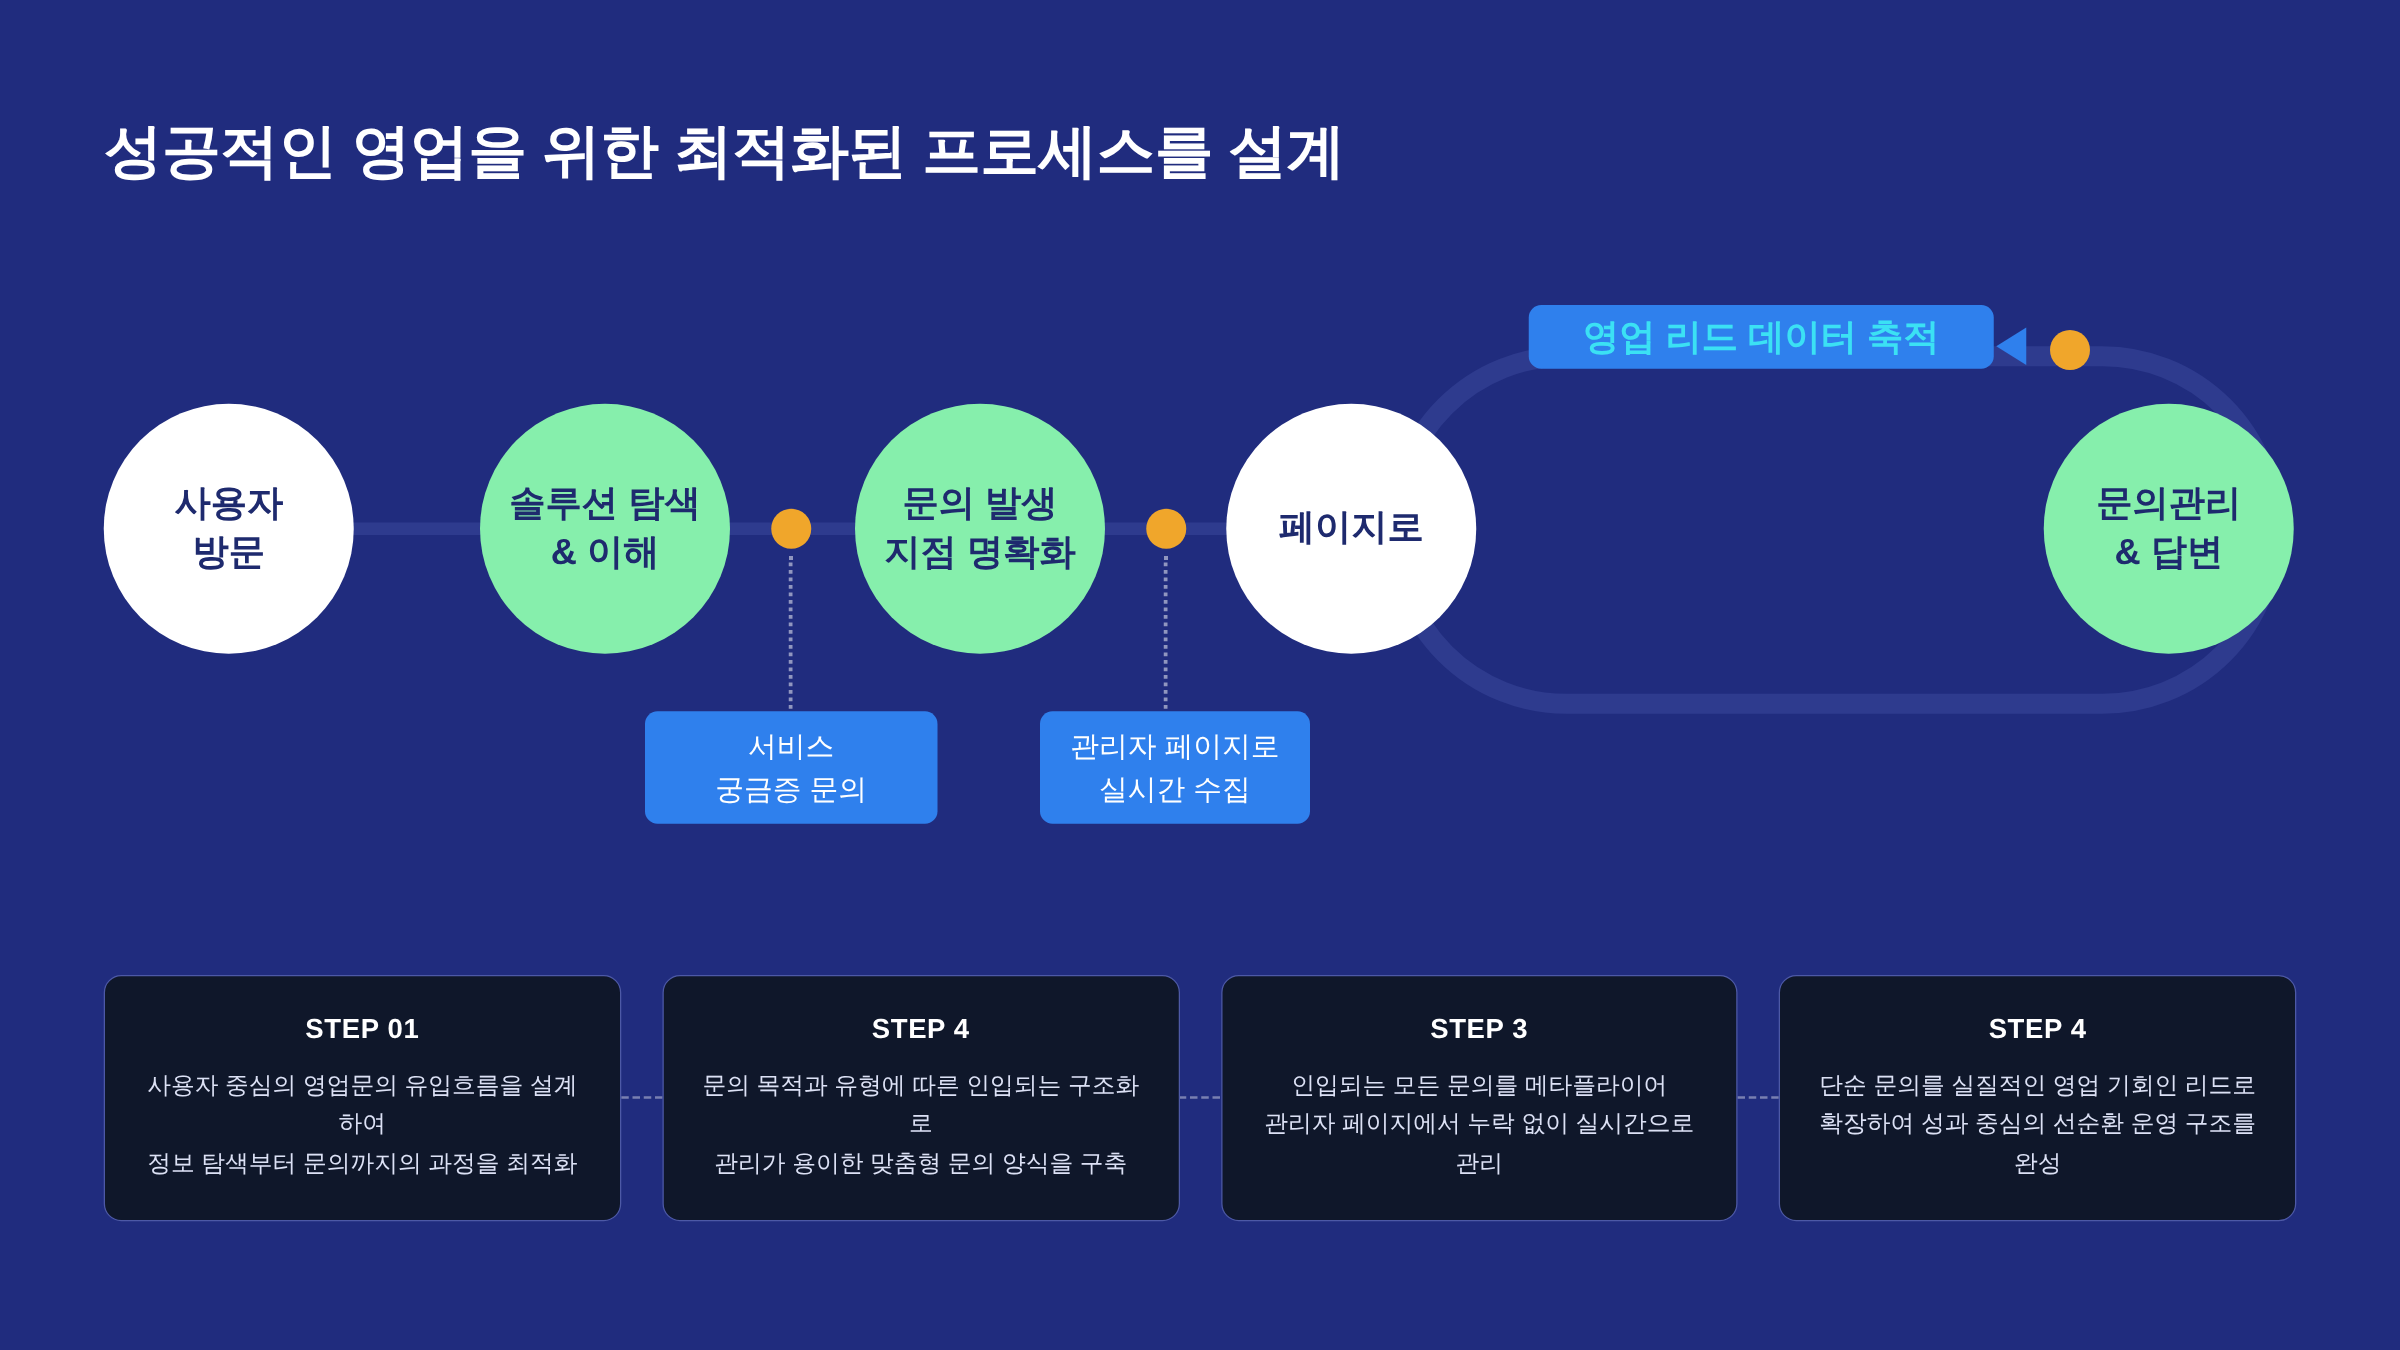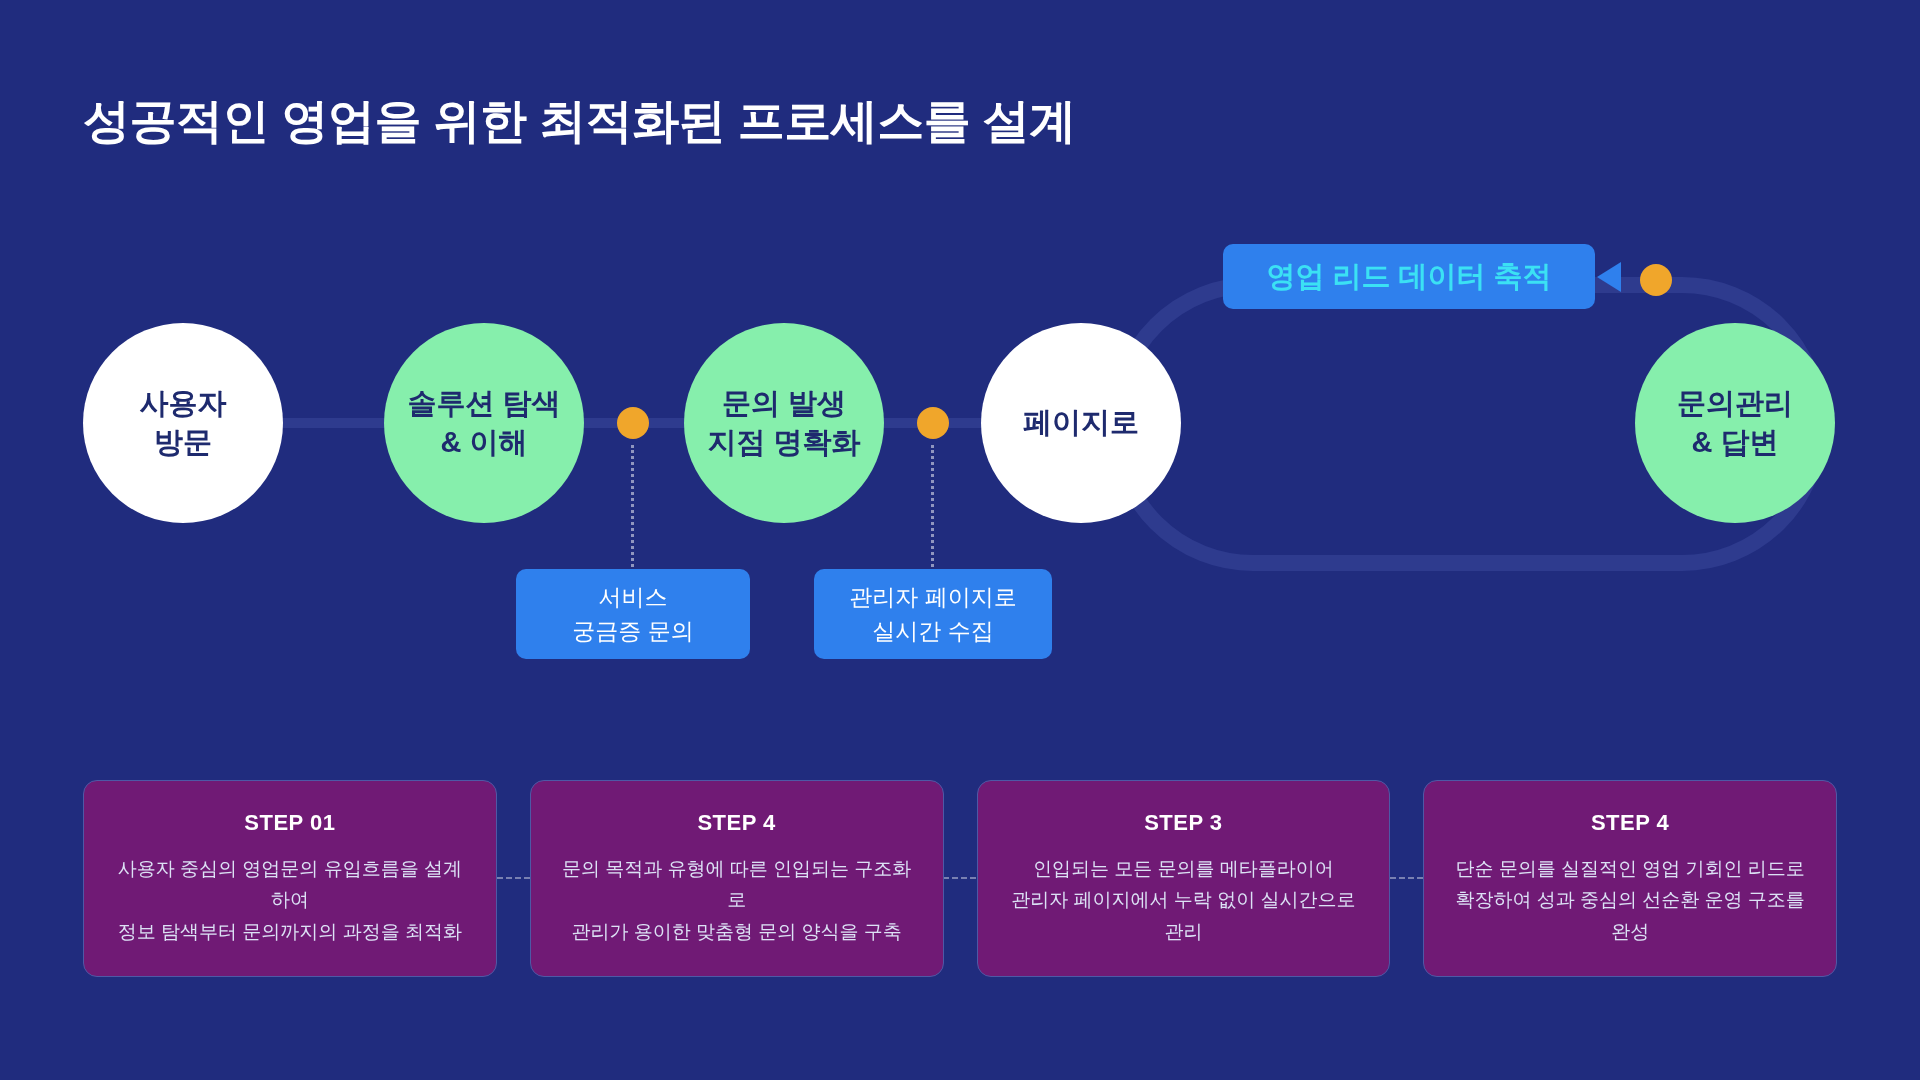--- a/index.html
+++ b/index.html
@@ -27,29 +27,29 @@
   .d2{left:917px;top:407px}
   .d3{left:1640px;top:264px}
 
   .dotline{position:absolute;width:0;border-left:3px dotted rgba(255,255,255,0.5);z-index:1}
   .l1{left:631px;top:445px;height:122px}
   .l2{left:931px;top:445px;height:122px}
 
   .callout{position:absolute;background:#2F80ED;border-radius:10px;color:#ffffff;font-size:23px;font-weight:400;line-height:1.5;
            display:flex;align-items:center;justify-content:center;text-align:center;white-space:pre-line;z-index:2}
   .b1{left:516px;top:569px;width:234px;height:90px}
-  .b2{left:814px;top:569px;width:238px;height:90px}
+  .b2{left:832px;top:569px;width:216px;height:90px}
 
-  .loop-label{position:absolute;left:1223px;top:244px;width:372px;height:65px;background:#2F80ED;border-radius:10px;
+  .loop-label{position:absolute;left:1223px;top:244px;width:372px;height:51px;background:#2F80ED;border-radius:10px;
               color:#3BE1F4;font-size:29px;font-weight:700;display:flex;align-items:center;justify-content:center;z-index:4}
   .arrow-left{position:absolute;left:1597px;top:262px;width:0;height:0;
               border-top:15px solid transparent;border-bottom:15px solid transparent;border-right:24px solid #2F80ED;z-index:4}
 
   .steps{position:absolute;left:83px;top:780px;width:1754px;height:197px;display:flex;gap:33px;z-index:2}
-  .card{flex:1;background:#701a75;border:1.5px solid #4D59A6;border-radius:14px;display:flex;flex-direction:column;
+  .card{flex:1;background:#0f172a;border:1.5px solid #4D59A6;border-radius:14px;display:flex;flex-direction:column;
         align-items:center;justify-content:center;gap:17px;padding:22px 26px;text-align:center}
   .card-title{font-size:22px;font-weight:800;color:#ffffff;letter-spacing:0.5px}
   .card-body{font-size:19px;color:#DCE1F5;line-height:1.65;white-space:pre-line}
 
   .dash{position:absolute;top:877px;width:33px;border-top:2px dashed rgba(255,255,255,0.4);z-index:1}
   .g1{left:497px}.g2{left:943px}.g3{left:1390px}
 </style>
 </head>
 <body>
 

